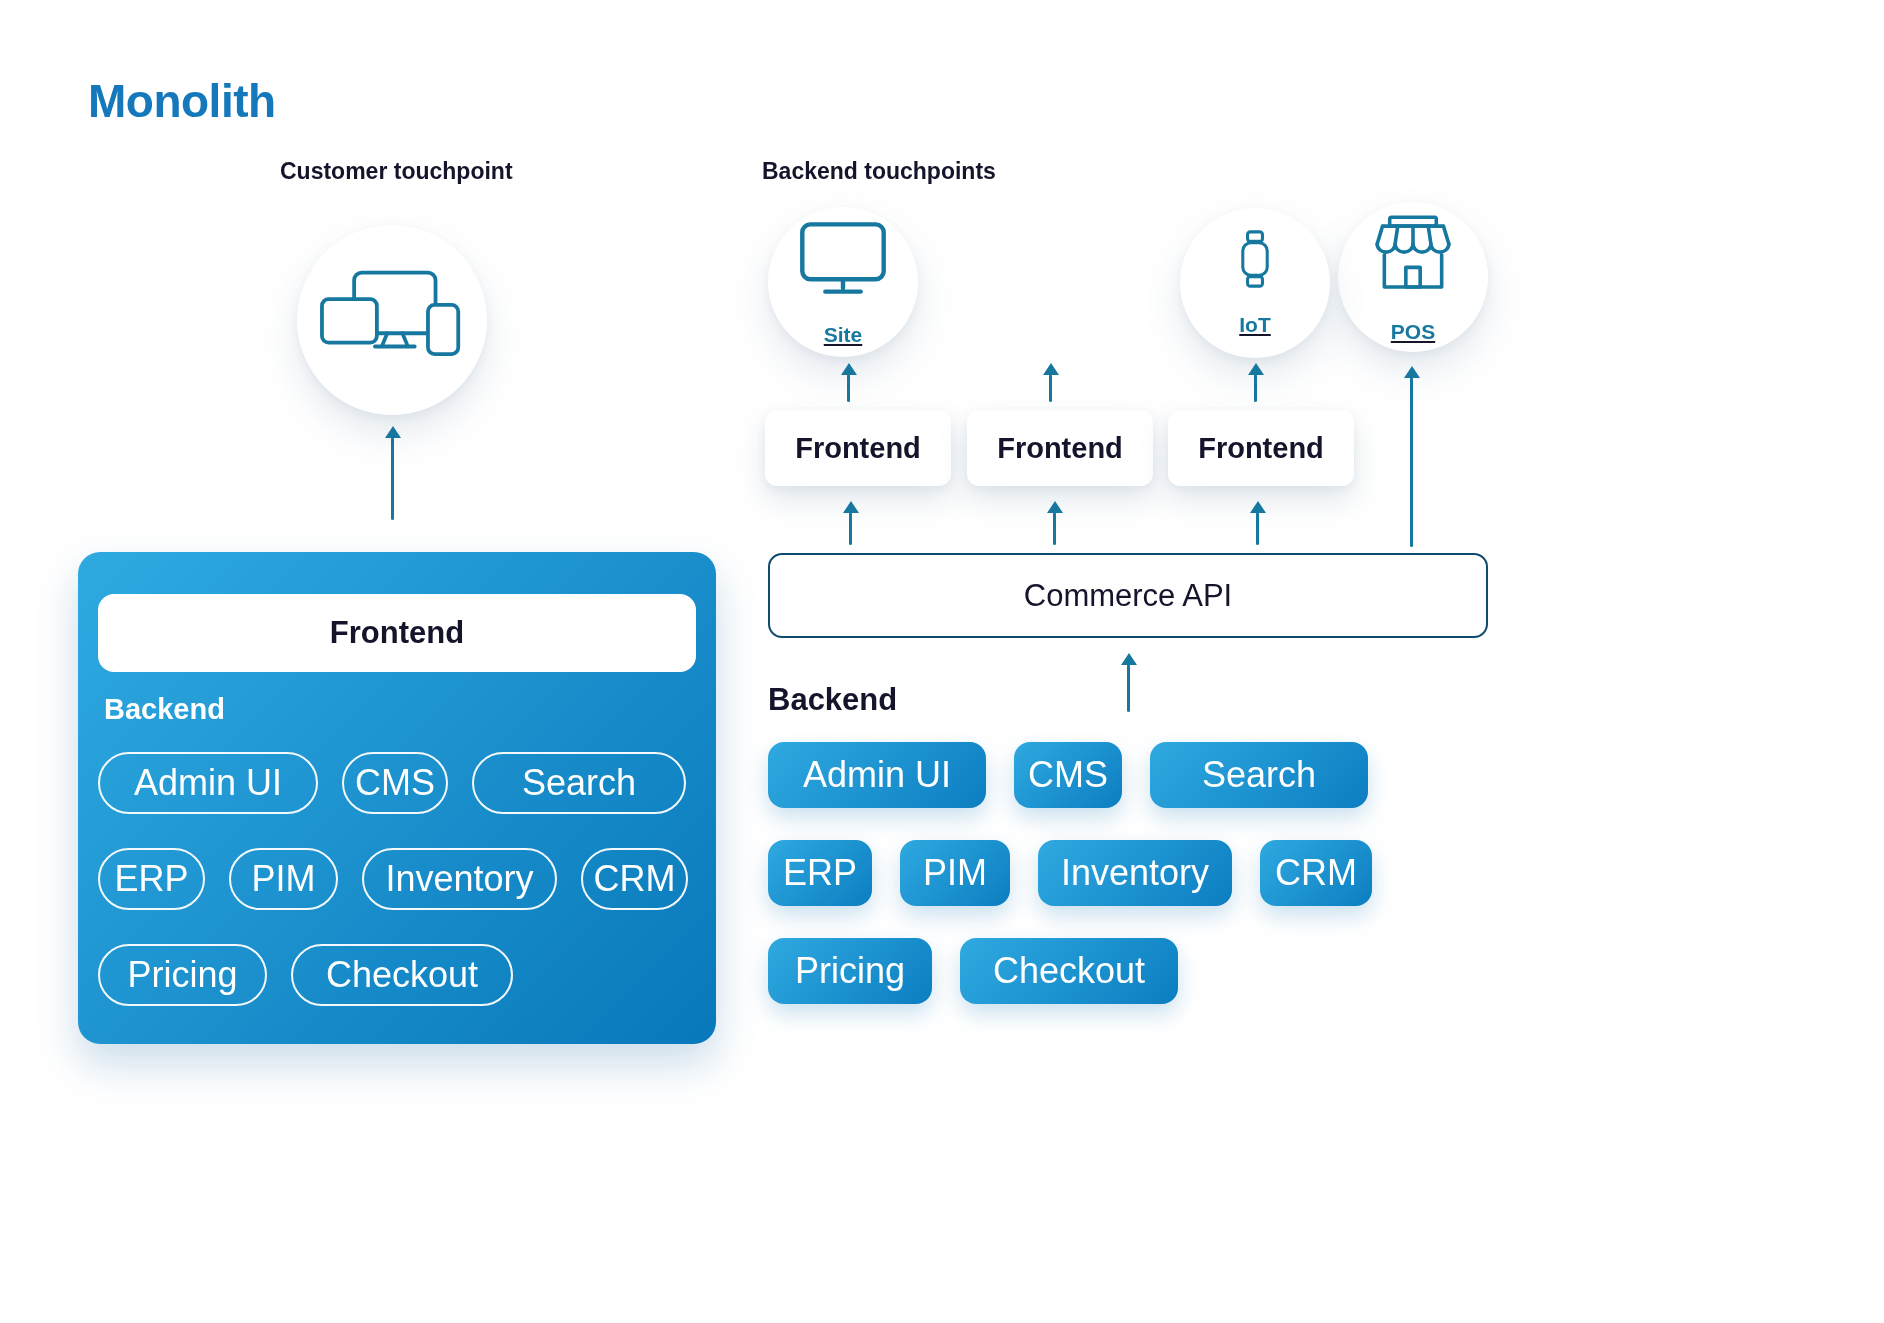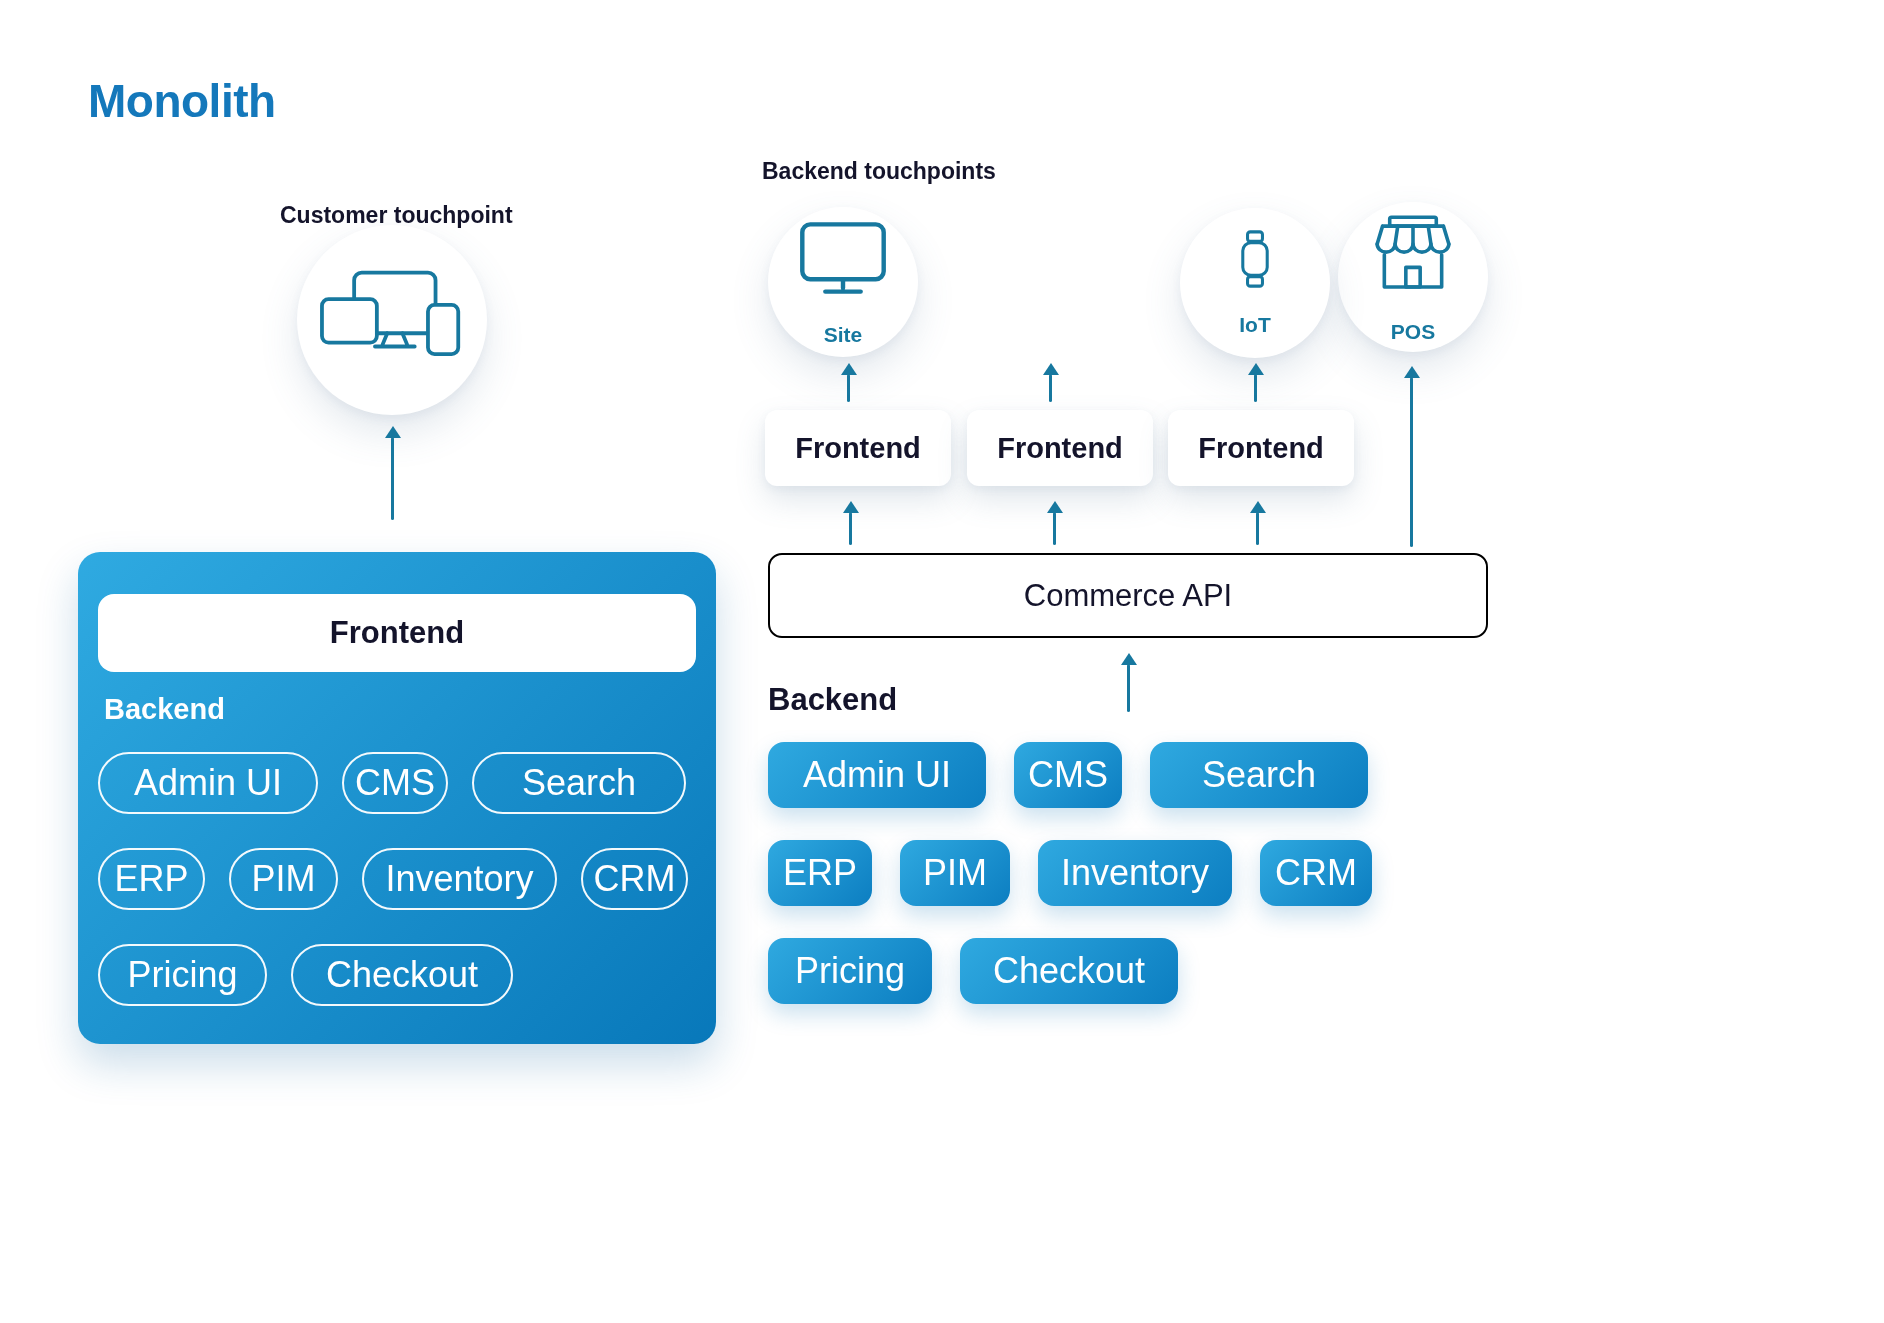--- a/index.html
+++ b/index.html
@@ -6,27 +6,27 @@
   .canvas{position:relative;width:1884px;height:1323px;background:#fff;overflow:hidden;
           font-family:"Liberation Sans","DejaVu Sans",sans-serif;color:#14142B;}
 
   
   .section-title{position:absolute;font-size:46px;font-weight:800;letter-spacing:-0.5px;margin:12px;}
   .title-monolith{left:76px;top:62px;color:#1478BB;}
   .title-headless{left:762px;top:62px;color:#2BABE2;}
 
   
   .tp-caption{position:absolute;font-size:23px;font-weight:700;color:#14142B;}
-  .tp-caption.mono{left:280px;top:158px;margin-top:44px;}
+  .tp-caption.mono{left:280px;top:158px;}
   .tp-caption.headless{left:762px;top:158px;}
 
   
   .circle{position:absolute;background:#fff;border-radius:50%;
           box-shadow:0 18px 38px rgba(90,120,150,0.16),0 4px 10px rgba(90,120,150,0.08);
-          display:flex;flex-direction:column;align-items:center;justify-content:center;gap:24px;}
+          display:flex;flex-direction:column;align-items:center;justify-content:center;gap:24px;text-decoration:underline;}
   .mono-circle{left:297px;top:225px;width:190px;height:190px;}
   .tp-circle{width:150px;height:150px;}
   .tp-circle .tp-label{font-size:21px;font-weight:700;color:#17789F;}
   .circle-site{left:768px;top:207px;}
   .circle-app{left:975px;top:208px;}
   .circle-iot{left:1180px;top:208px;}
   .circle-pos{left:1338px;top:202px;}
 
   
   .arrow{position:absolute;width:3px;background:#17789F;border-radius:2px;}
@@ -53,21 +53,21 @@
   .fe-card{position:absolute;width:186px;height:76px;background:#fff;border-radius:12px;
            box-shadow:0 14px 30px rgba(90,120,150,0.18),0 3px 8px rgba(90,120,150,0.08);
            display:flex;align-items:center;justify-content:center;
            font-size:29px;font-weight:700;color:#14142B;}
   .fe-1{left:765px;top:410px;}
   .fe-2{left:967px;top:410px;}
   .fe-3{left:1168px;top:410px;}
 
   
   .api-box{position:absolute;left:768px;top:553px;width:720px;height:85px;background:#fff;
-           border:2px solid #000000;border-radius:14px;box-sizing:border-box;
+           border:2px solid #0c4a6e;border-radius:14px;box-sizing:border-box;
            display:flex;align-items:center;justify-content:center;
            font-size:31px;font-weight:400;color:#14142B;}
 
   .headless-backend-label{position:absolute;left:768px;top:682px;font-size:31px;font-weight:700;color:#14142B;}
 
   .headless-services{position:absolute;left:768px;top:742px;}
   .headless-services .pill-row{gap:28px;margin-bottom:32px;}
 
   .icon{display:block;}
 </style>

